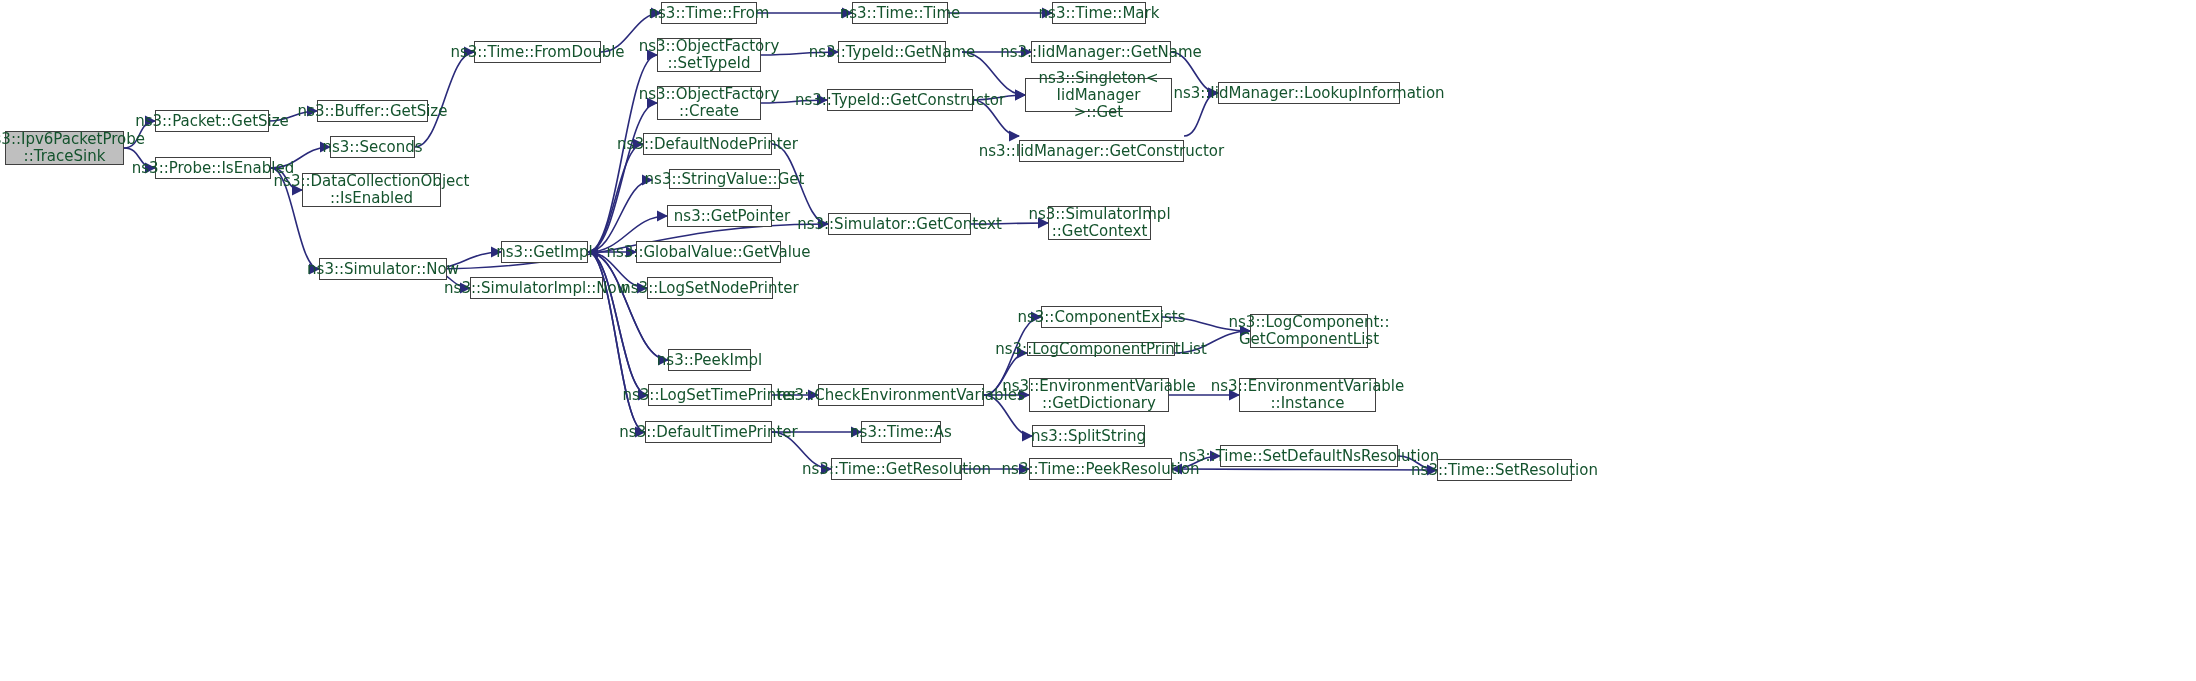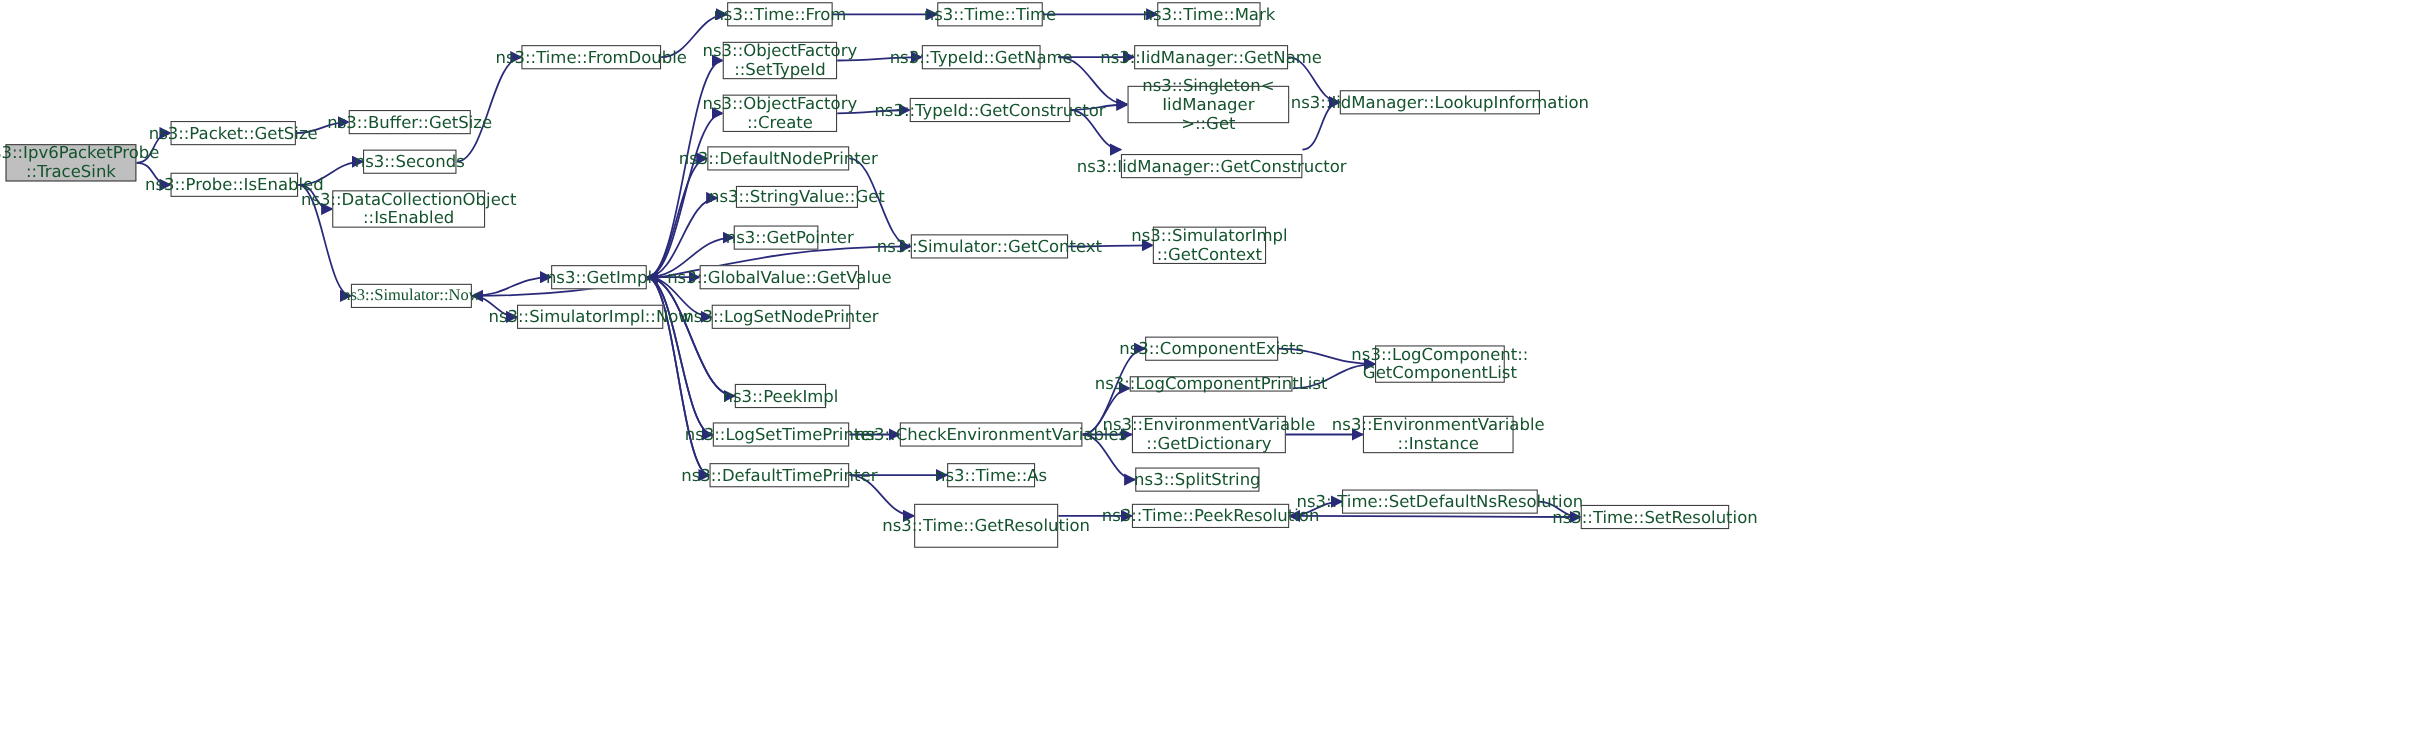--- a/index.html
+++ b/index.html
@@ -110,43 +110,43 @@
   </svg>
   <div id="nodes">
       <div class="node root" style="left: 5px; top: 131px; width: 119px; height: 34px;">ns3::Ipv6PacketProbe
 ::TraceSink</div>
       <div class="node" style="left: 155px; top: 110px; width: 114px; height: 22px;">ns3::Packet::GetSize</div>
       <div class="node" style="left: 155px; top: 157px; width: 116px; height: 22px;">ns3::Probe::IsEnabled</div>
       <div class="node" style="left: 317px; top: 100px; width: 111px; height: 22px;">ns3::Buffer::GetSize</div>
       <div class="node" style="left: 330px; top: 136px; width: 85px; height: 22px;">ns3::Seconds</div>
       <div class="node" style="left: 302px; top: 173px; width: 139px; height: 34px;">ns3::DataCollectionObject
 ::IsEnabled</div>
-      <div class="node" style="left: 319px; top: 258px; width: 110px; height: 22px; font-family: Liberation Serif, serif;">ns3::Simulator::Now</div>
+      <div class="node" style="left: 319px; top: 258px; width: 128px; height: 22px;">ns3::Simulator::Now</div>
       <div class="node" style="left: 474px; top: 41px; width: 127px; height: 22px;">ns3::Time::FromDouble</div>
       <div class="node" style="left: 501px; top: 241px; width: 87px; height: 22px;">ns3::GetImpl</div>
       <div class="node" style="left: 470px; top: 277px; width: 133px; height: 22px;">ns3::SimulatorImpl::Now</div>
       <div class="node" style="left: 661px; top: 2px; width: 96px; height: 22px;">ns3::Time::From</div>
       <div class="node" style="left: 657px; top: 38px; width: 104px; height: 34px;">ns3::ObjectFactory
 ::SetTypeId</div>
       <div class="node" style="left: 657px; top: 86px; width: 104px; height: 34px;">ns3::ObjectFactory
 ::Create</div>
       <div class="node" style="left: 643px; top: 133px; width: 129px; height: 22px;">ns3::DefaultNodePrinter</div>
       <div class="node" style="left: 669px; top: 169px; width: 111px; height: 20px;">ns3::StringValue::Get</div>
-      <div class="node" style="left: 667px; top: 205px; width: 77px; height: 22px; padding-left: 29px;">ns3::GetPointer</div>
+      <div class="node" style="left: 667px; top: 205px; width: 105px; height: 22px; padding-left: 29px;">ns3::GetPointer</div>
       <div class="node" style="left: 636px; top: 241px; width: 145px; height: 22px;">ns3::GlobalValue::GetValue</div>
       <div class="node" style="left: 647px; top: 277px; width: 126px; height: 22px;">ns3::LogSetNodePrinter</div>
       <div class="node" style="left: 668px; top: 349px; width: 83px; height: 22px;">ns3::PeekImpl</div>
       <div class="node" style="left: 648px; top: 384px; width: 124px; height: 22px;">ns3::LogSetTimePrinter</div>
       <div class="node" style="left: 645px; top: 421px; width: 127px; height: 22px;">ns3::DefaultTimePrinter</div>
       <div class="node" style="left: 838px; top: 41px; width: 108px; height: 22px;">ns3::TypeId::GetName</div>
       <div class="node" style="left: 827px; top: 89px; width: 146px; height: 22px;">ns3::TypeId::GetConstructor</div>
       <div class="node" style="left: 828px; top: 213px; width: 143px; height: 22px;">ns3::Simulator::GetContext</div>
       <div class="node" style="left: 818px; top: 384px; width: 166px; height: 22px;">ns3::CheckEnvironmentVariables</div>
       <div class="node" style="left: 861px; top: 421px; width: 80px; height: 22px;">ns3::Time::As</div>
-      <div class="node" style="left: 831px; top: 458px; width: 131px; height: 40px;">ns3::Time::GetResolution</div>
+      <div class="node" style="left: 831px; top: 458px; width: 131px; height: 22px;">ns3::Time::GetResolution</div>
       <div class="node" style="left: 852px; top: 2px; width: 96px; height: 22px;">ns3::Time::Time</div>
       <div class="node" style="left: 1031px; top: 41px; width: 140px; height: 22px;">ns3::IidManager::GetName</div>
       <div class="node" style="left: 1025px; top: 78px; width: 147px; height: 34px;">ns3::Singleton&lt; IidManager
 &gt;::Get</div>
       <div class="node" style="left: 1019px; top: 140px; width: 165px; height: 22px;">ns3::IidManager::GetConstructor</div>
       <div class="node" style="left: 1048px; top: 206px; width: 103px; height: 34px;">ns3::SimulatorImpl
 ::GetContext</div>
       <div class="node" style="left: 1041px; top: 306px; width: 121px; height: 22px;">ns3::ComponentExists</div>
       <div class="node" style="left: 1027px; top: 342px; width: 148px; height: 14px;">ns3::LogComponentPrintList</div>
       <div class="node" style="left: 1029px; top: 378px; width: 140px; height: 34px;">ns3::EnvironmentVariable

